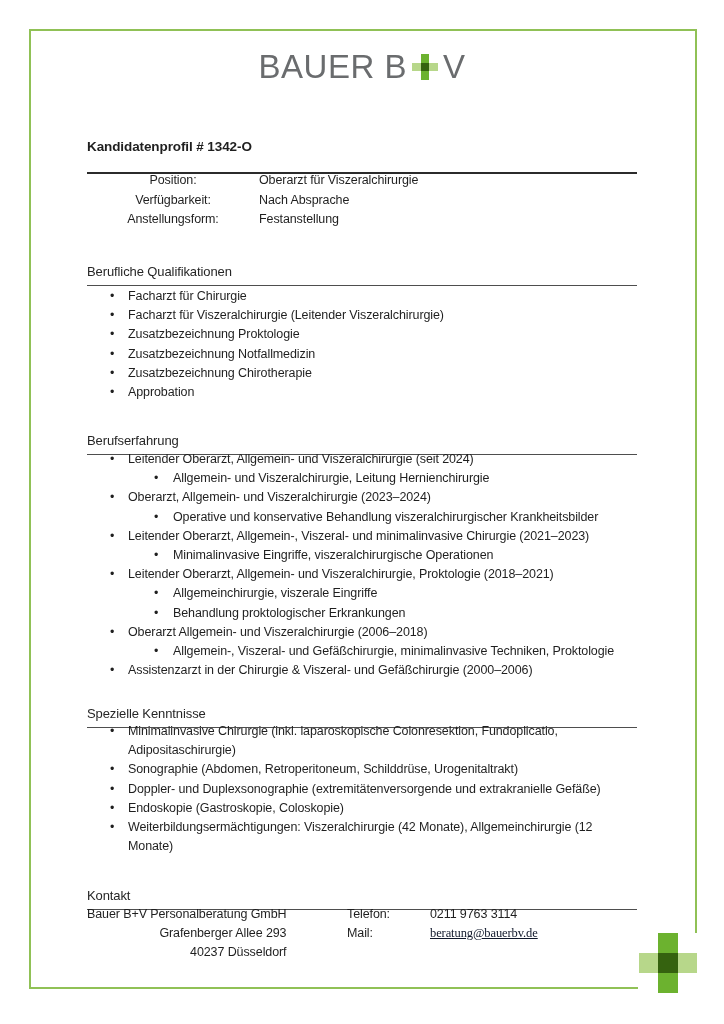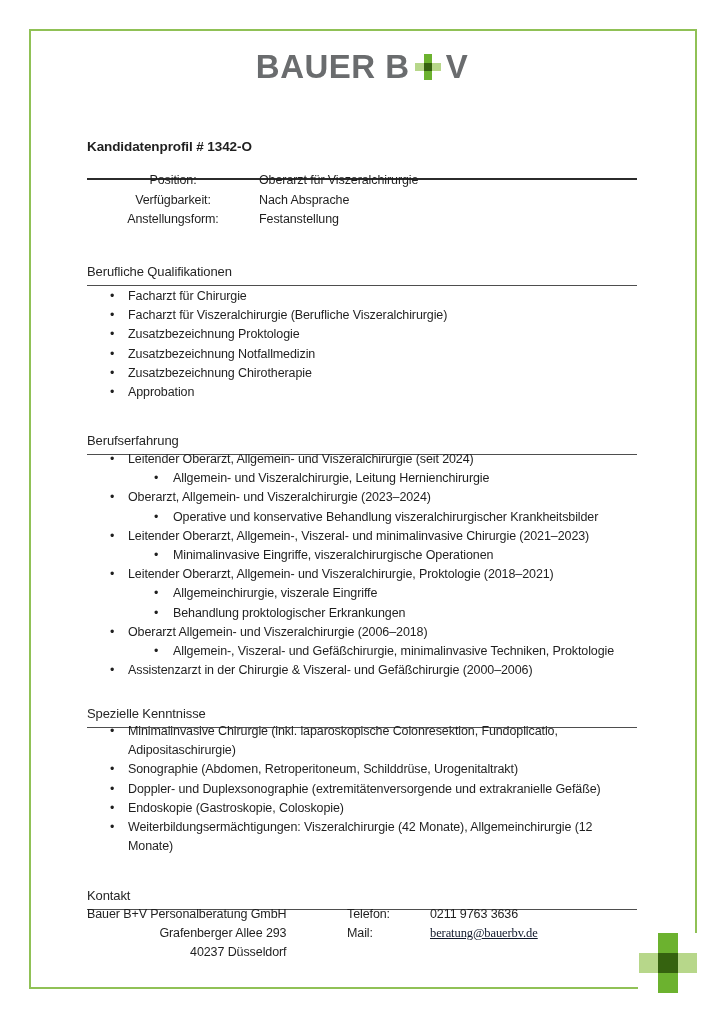--- a/index.html
+++ b/index.html
@@ -14,32 +14,32 @@
   .frame { position:absolute; background:#90c156; }
   .frame-top    { left:29px; top:29px;  width:668px; height:2px; }
   .frame-left   { left:29px; top:29px;  width:2px;   height:960px; }
   .frame-right  { left:695px; top:29px; width:2px;   height:904px; }
   .frame-bottom { left:29px; top:987px; width:609px; height:2px; }
 
   
   .logo {
     position:absolute; left:29px; top:48px; width:666px; height:38px;
     display:flex; justify-content:center; align-items:center; gap:5px;
-    font-weight:bold; font-size:33px; letter-spacing:0.5px; color:#6a6c6e;
+    font-weight:normal; font-size:33px; letter-spacing:0.5px; color:#6a6c6e;
   }
   .logo-cross { position:relative; width:26px; height:26px; }
   .logo-cross .vbar { position:absolute; left:9px; top:0; width:8px; height:26px; background:#6cb22f; }
   .logo-cross .hbar { position:absolute; left:0; top:9px; width:26px; height:8px; background:#b7d78a; }
   .logo-cross .obar { position:absolute; left:9px; top:9px; width:8px; height:8px; background:#35620f; }
 
   
   .title {
     position:absolute; left:87px; top:139px; width:550px;
     font-weight:bold; font-size:13.5px;
-    padding-bottom:24px; border-bottom:2px solid #2b2b2b;
+    padding-bottom:18px; border-bottom:2px solid #2b2b2b;
   }
 
   
   .meta { position:absolute; left:87px; top:171px; width:550px; }
   .meta-row { display:flex; line-height:19.5px; }
   .meta-label { display:inline-block; width:172px;text-align:center; }
 
   
   .section-heading {
     position:absolute; left:87px; width:550px; font-size:13px;
@@ -114,21 +114,21 @@
 </div>
 
 <div class="section-heading h-qual">Berufliche Qualifikationen</div>
 <div class="list list-qual">
   <div class="li l1">
       <span class="b">•</span>
       <span>Facharzt für Chirurgie</span>
     </div>
   <div class="li l1">
       <span class="b">•</span>
-      <span>Facharzt für Viszeralchirurgie (Berufliche Viszeralchirurgie)</span>
+      <span>Facharzt für Viszeralchirurgie (Leitender Viszeralchirurgie)</span>
     </div>
   <div class="li l1">
       <span class="b">•</span>
       <span>Zusatzbezeichnung Proktologie</span>
     </div>
   <div class="li l1">
       <span class="b">•</span>
       <span>Zusatzbezeichnung Notfallmedizin</span>
     </div>
   <div class="li l1">
@@ -228,21 +228,21 @@
   <div class="c-left">
     <div>Bauer B+V Personalberatung GmbH</div>
     <div>Grafenberger Allee 293</div>
     <div>40237 Düsseldorf</div>
   </div>
   <div class="c-labels">
     <div>Telefon:</div>
     <div>Mail:</div>
   </div>
   <div class="c-values">
-    <div>0211 9763 3636</div>
+    <div>0211 9763 3114</div>
     <div><a class="email-link">beratung@bauerbv.de</a></div>
   </div>
 </div>
 
 <div class="corner-cross">
   <span class="hbar"></span>
     <span class="vbar"></span>
     <span class="obar"></span>
 </div>
 

